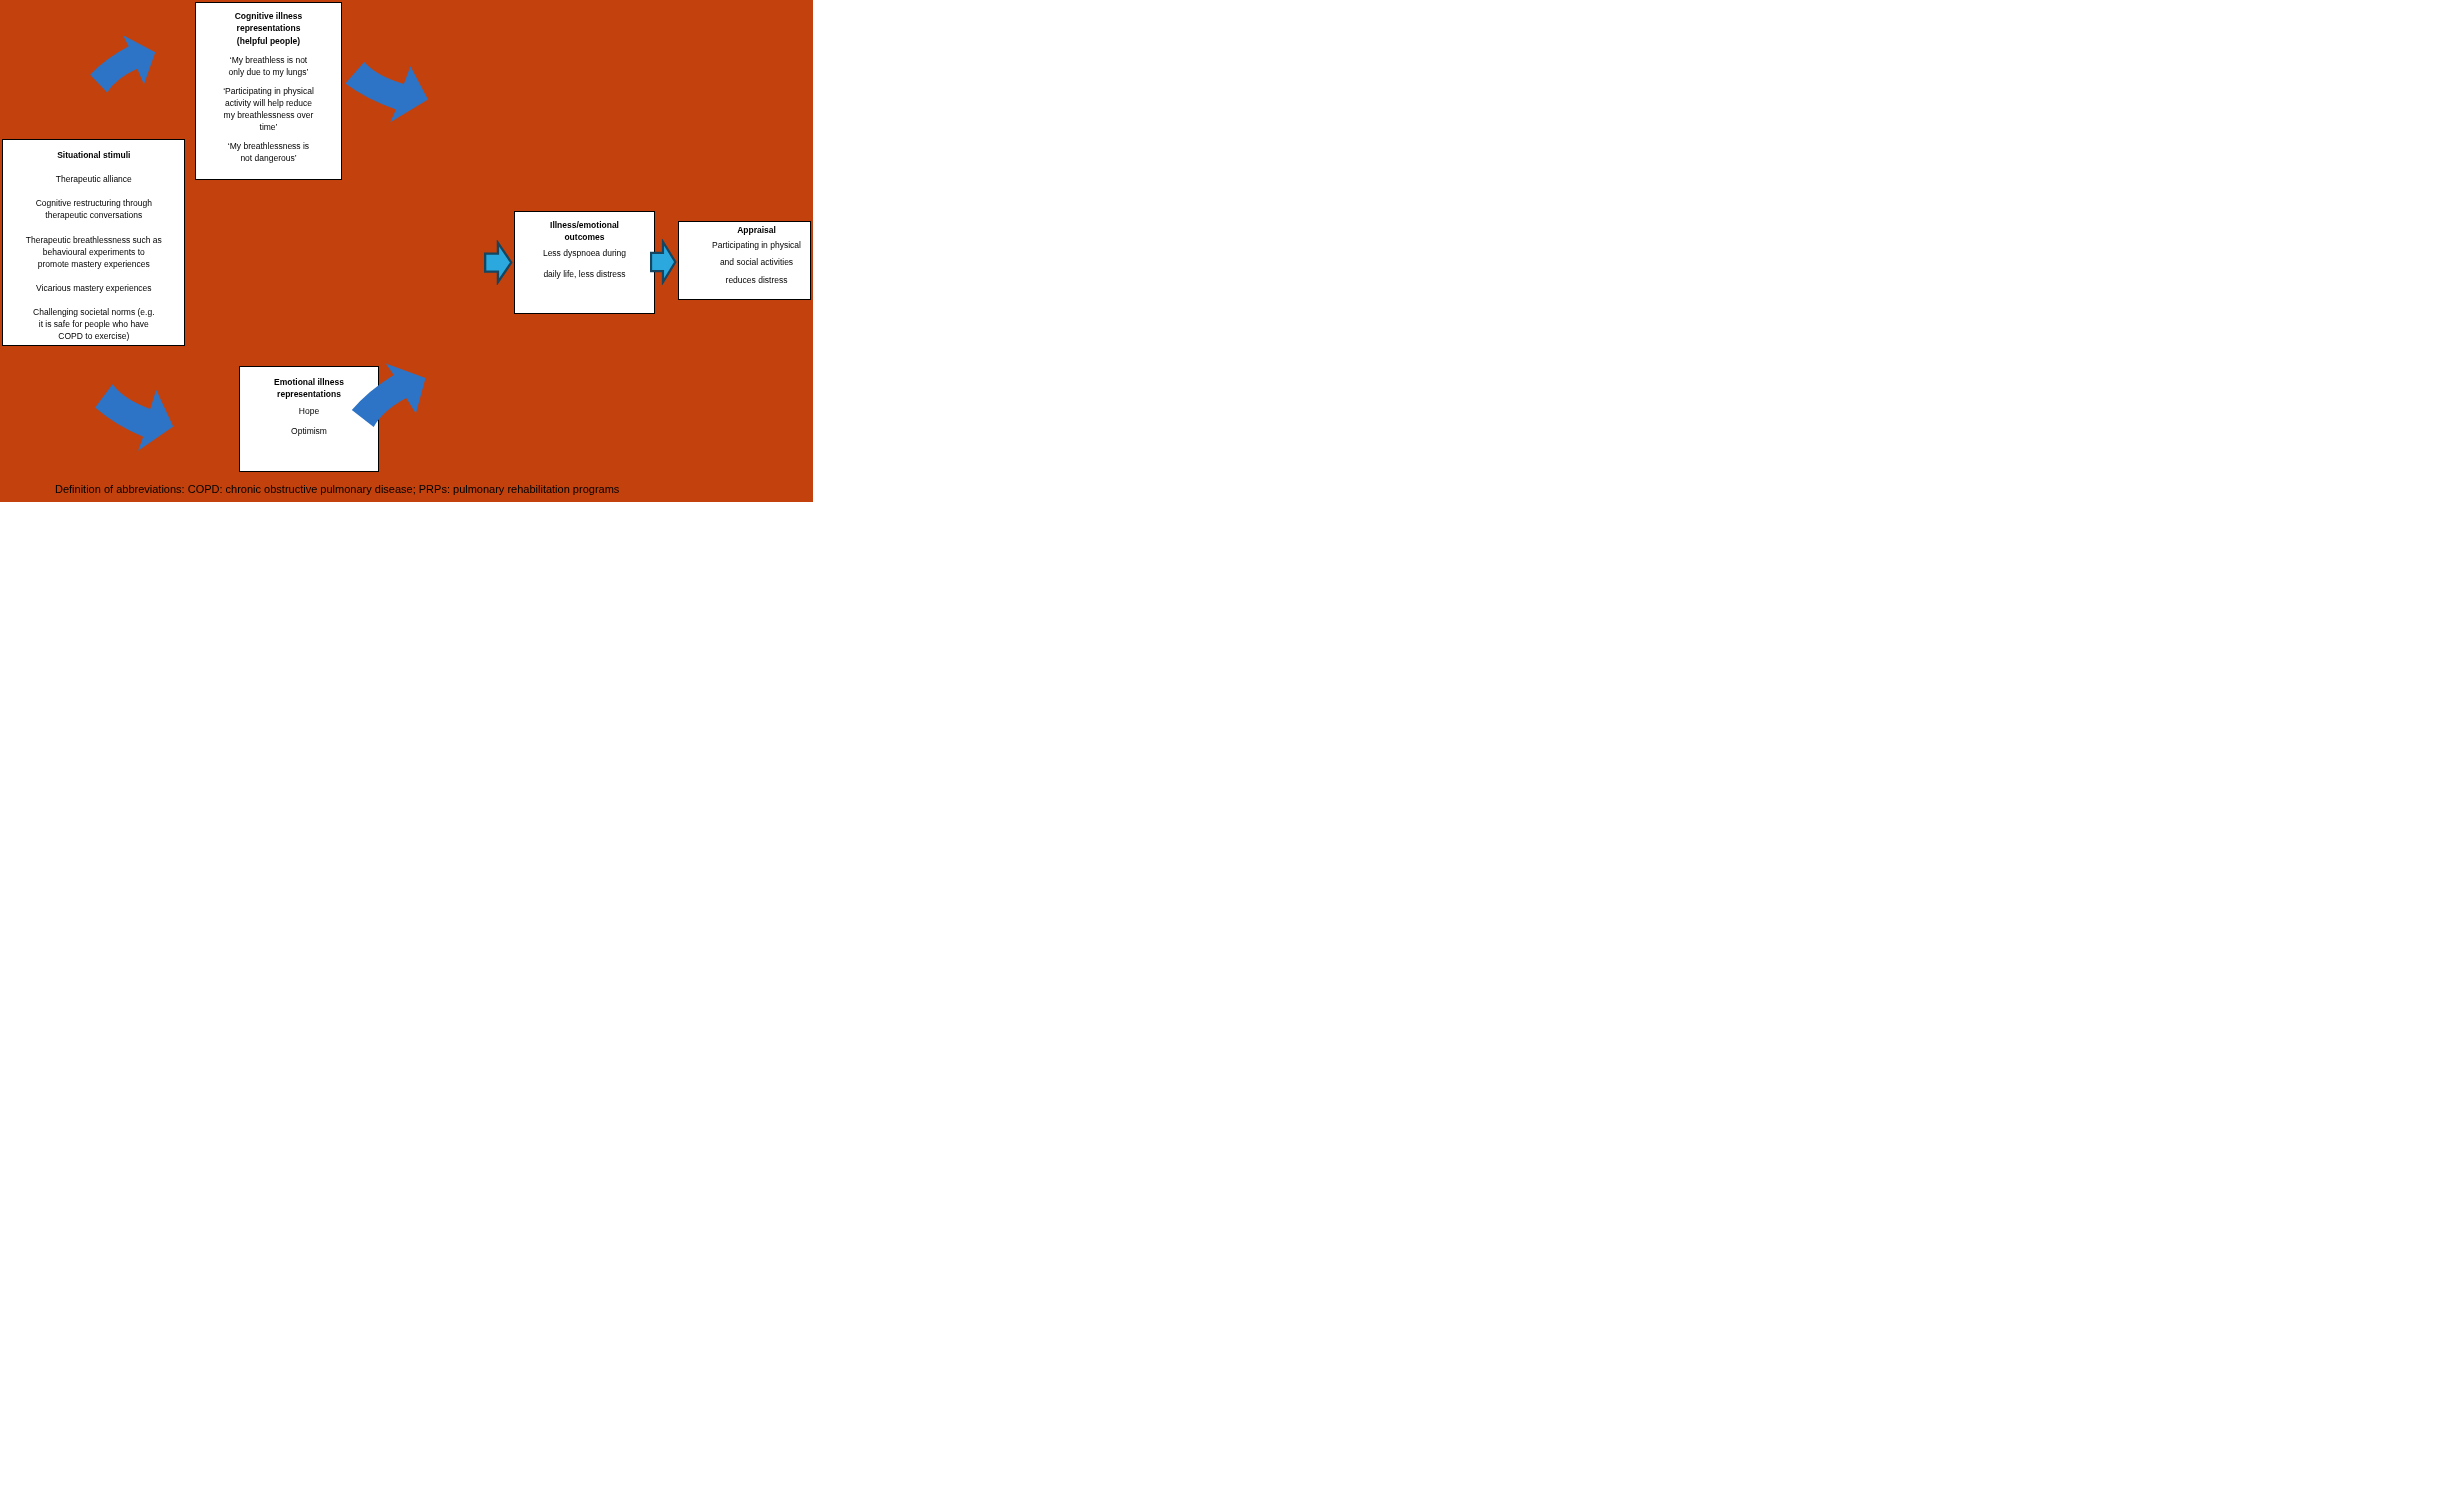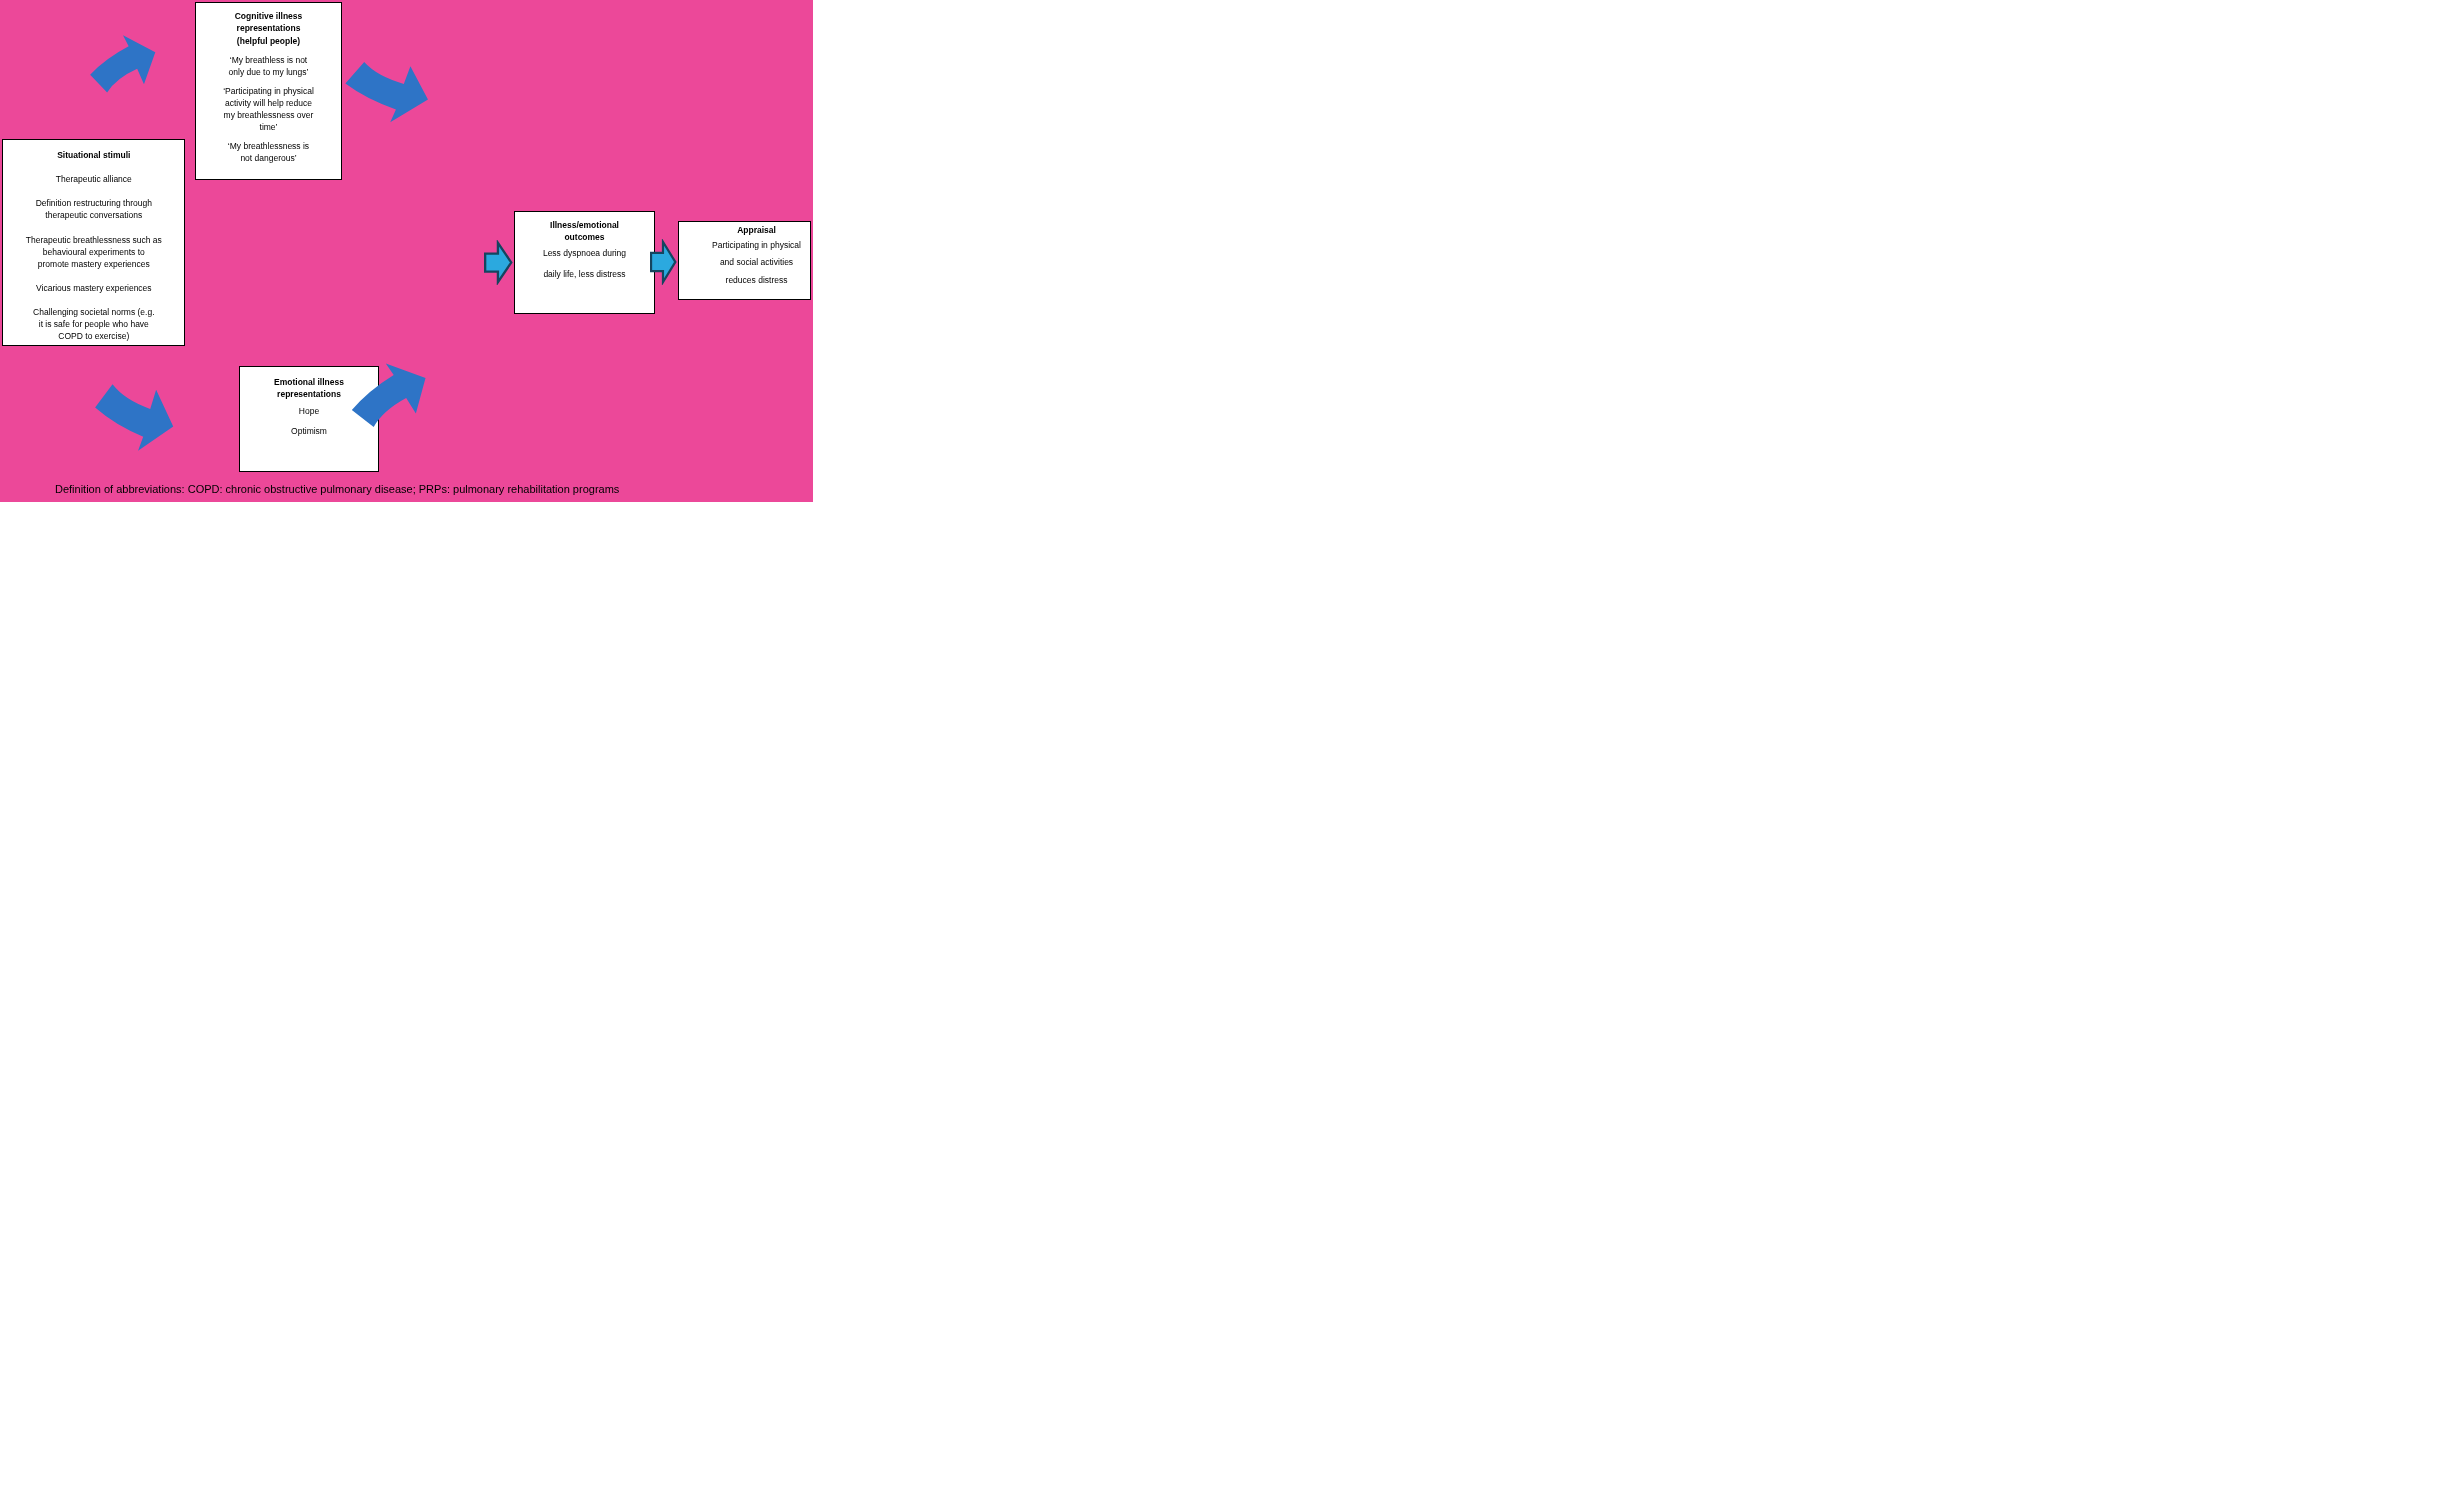--- a/index.html
+++ b/index.html
@@ -1,20 +1,20 @@
 <!DOCTYPE html>
 <html style="font-size:9px"><head>
 <meta charset="utf-8">
 <style>
   html, body { margin: 0; padding: 0; background: #ffffff; }
   .canvas {
     position: relative;
     width: 813px;
     height: 502px;
-    background: #ec4899;
+    background: #c2410c;
     font-family: "Liberation Sans", sans-serif;
     color: #000000;
     overflow: hidden;
   }
   .box {
     position: absolute;
     box-sizing: border-box;
     background: #ffffff;
     border: 1.1px solid #000000;
     text-align: center;
@@ -79,21 +79,21 @@
       <div>not dangerous’</div>
     </div>
   </div>
 
   <div class="box box-situational">
     <div class="title">Situational stimuli</div>
     <div class="para">
       <div>Therapeutic alliance</div>
     </div>
     <div class="para">
-      <div>Definition restructuring through</div>
+      <div>Cognitive restructuring through</div>
       <div>therapeutic conversations</div>
     </div>
     <div class="para">
       <div>Therapeutic breathlessness such as</div>
       <div>behavioural experiments to</div>
       <div>promote mastery experiences</div>
     </div>
     <div class="para">
       <div>Vicarious mastery experiences</div>
     </div>

